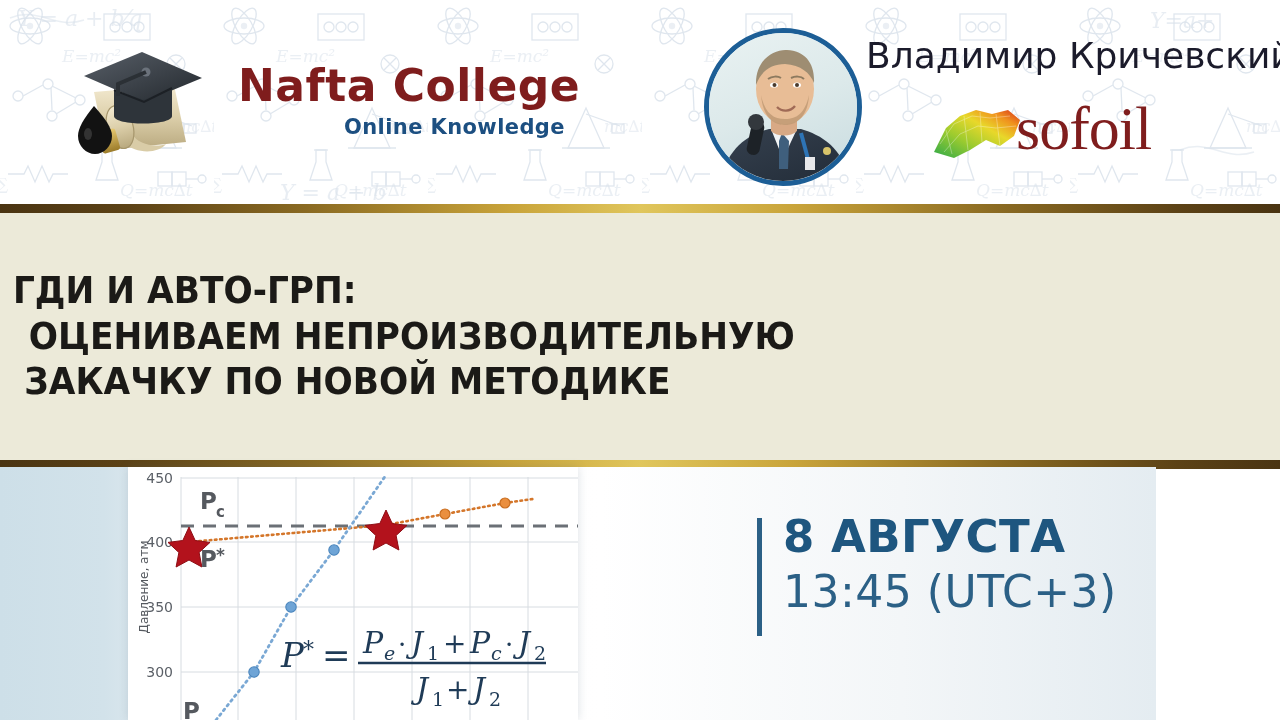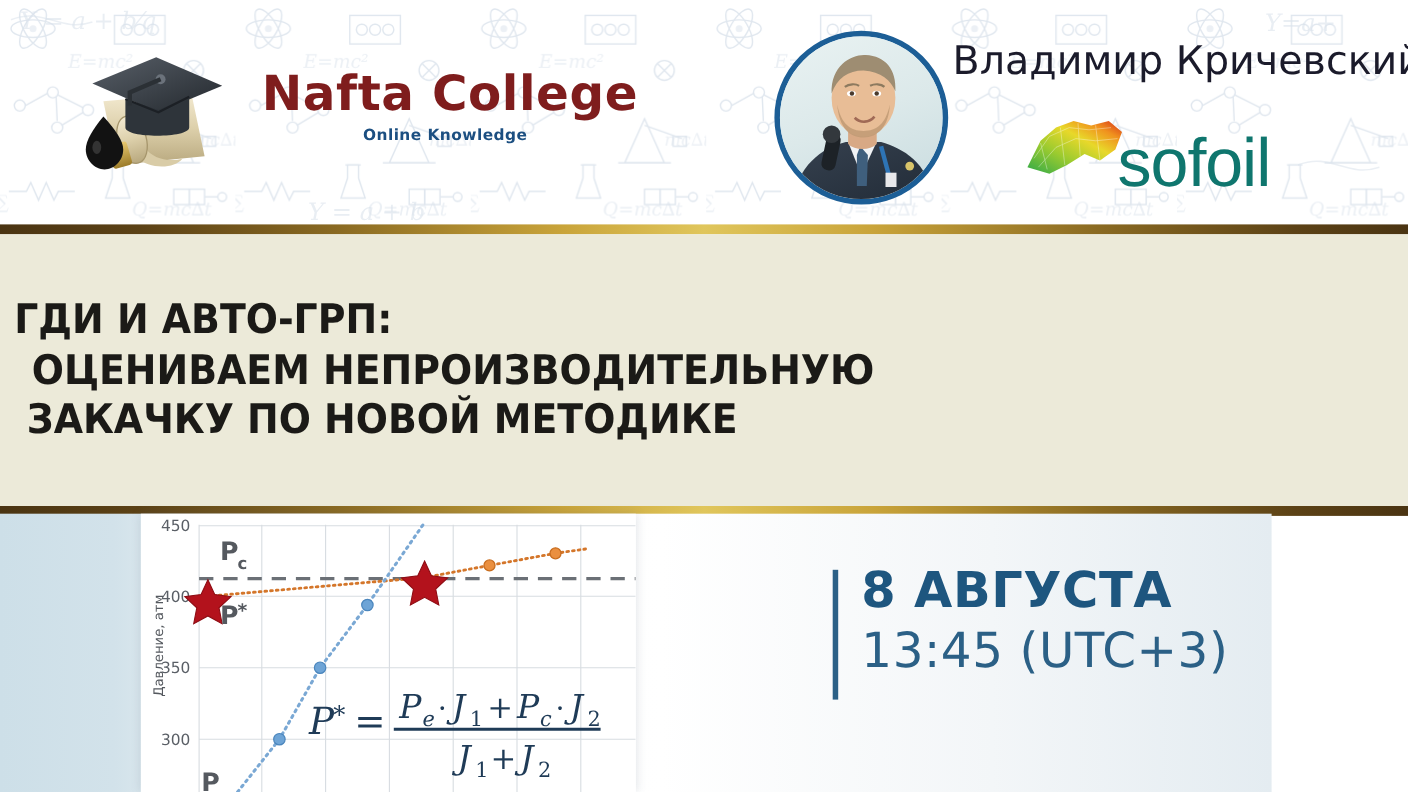--- a/index.html
+++ b/index.html
@@ -23,42 +23,42 @@
 
   
   .college-logo{position:absolute;left:62px;top:30px;width:160px;height:145px;}
   .college-title{
     position:absolute;left:238px;top:60px;
     font-family:"DejaVu Sans", sans-serif;
     font-size:44px;font-weight:700;color:#7f1d1d;letter-spacing:.5px;
     white-space:nowrap;
   }
   .college-sub{
-    position:absolute;left:330px;top:115px;
-    font-family:"DejaVu Sans", sans-serif;
-    font-size:14px;font-weight:700;color:#1c4f81;letter-spacing:.4px;
+    position:absolute;left:344px;top:115px;
+    font-family:"DejaVu Sans", sans-serif;
+    font-size:21px;font-weight:700;color:#1c4f81;letter-spacing:.4px;
     white-space:nowrap;
   }
 
   
   .speaker-photo{
     position:absolute;left:704px;top:28px;width:148px;height:148px;border-radius:50%;
     border:5px solid #1c5e96;overflow:hidden;background:#dbeaf1;
   }
   .speaker-name{
     position:absolute;left:866px;top:35px;
     font-family:"DejaVu Sans", sans-serif;
     font-size:36px;font-weight:400;color:#1b1b2b;white-space:nowrap;
   }
   .sofoil-wrap{position:absolute;left:930px;top:100px;height:70px;}
   .sofoil-mark{position:absolute;left:0;top:6px;width:96px;height:58px;}
   .sofoil-text{
     position:absolute;left:86px;top:-7px;
-    font-family:Liberation Sans, sans-serif;
-    font-size:62px;font-weight:400;color:#0f766e;letter-spacing:-1px;white-space:nowrap;margin-top:20px;
+    font-family:Liberation Serif, serif;
+    font-size:62px;font-weight:400;color:#7f1d1d;letter-spacing:-1px;white-space:nowrap;
   }
 
   
   .band{
     position:absolute;left:0;width:1280px;height:9px;
     background:linear-gradient(to right,
       #4a3412 0%, #5c4216 10%, #8a6a22 24%, #c9a43a 40%,
       #e0c65c 50%, #c9a43a 62%, #8a6a22 78%, #5c4216 92%, #4a3412 100%);
   }
   .band-top{top:204px;}

